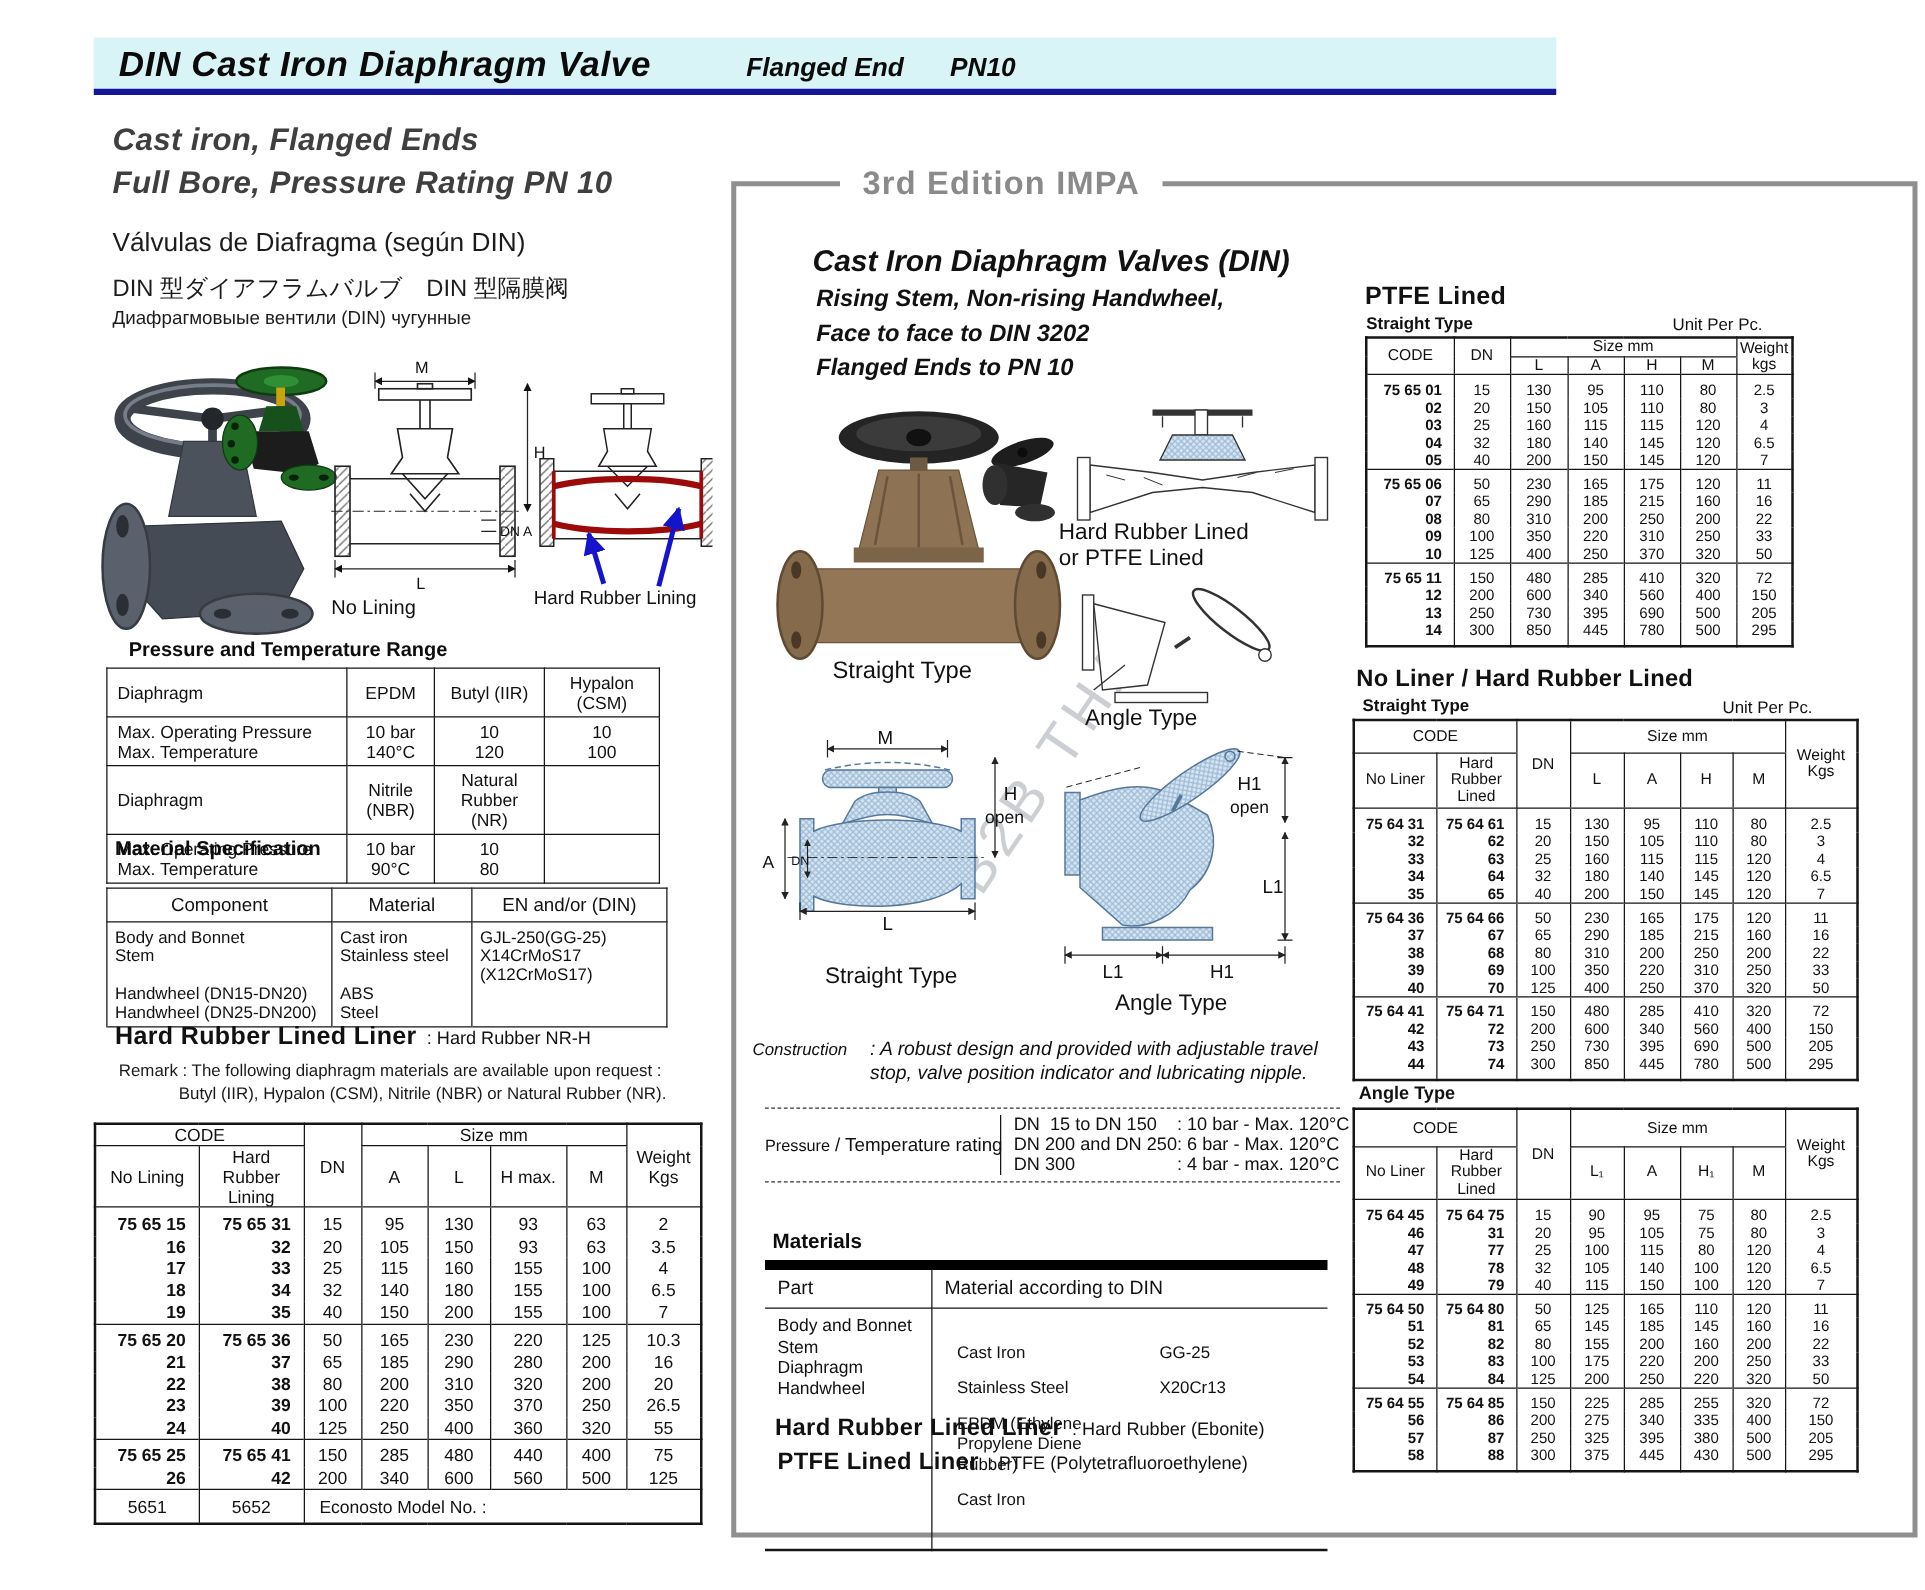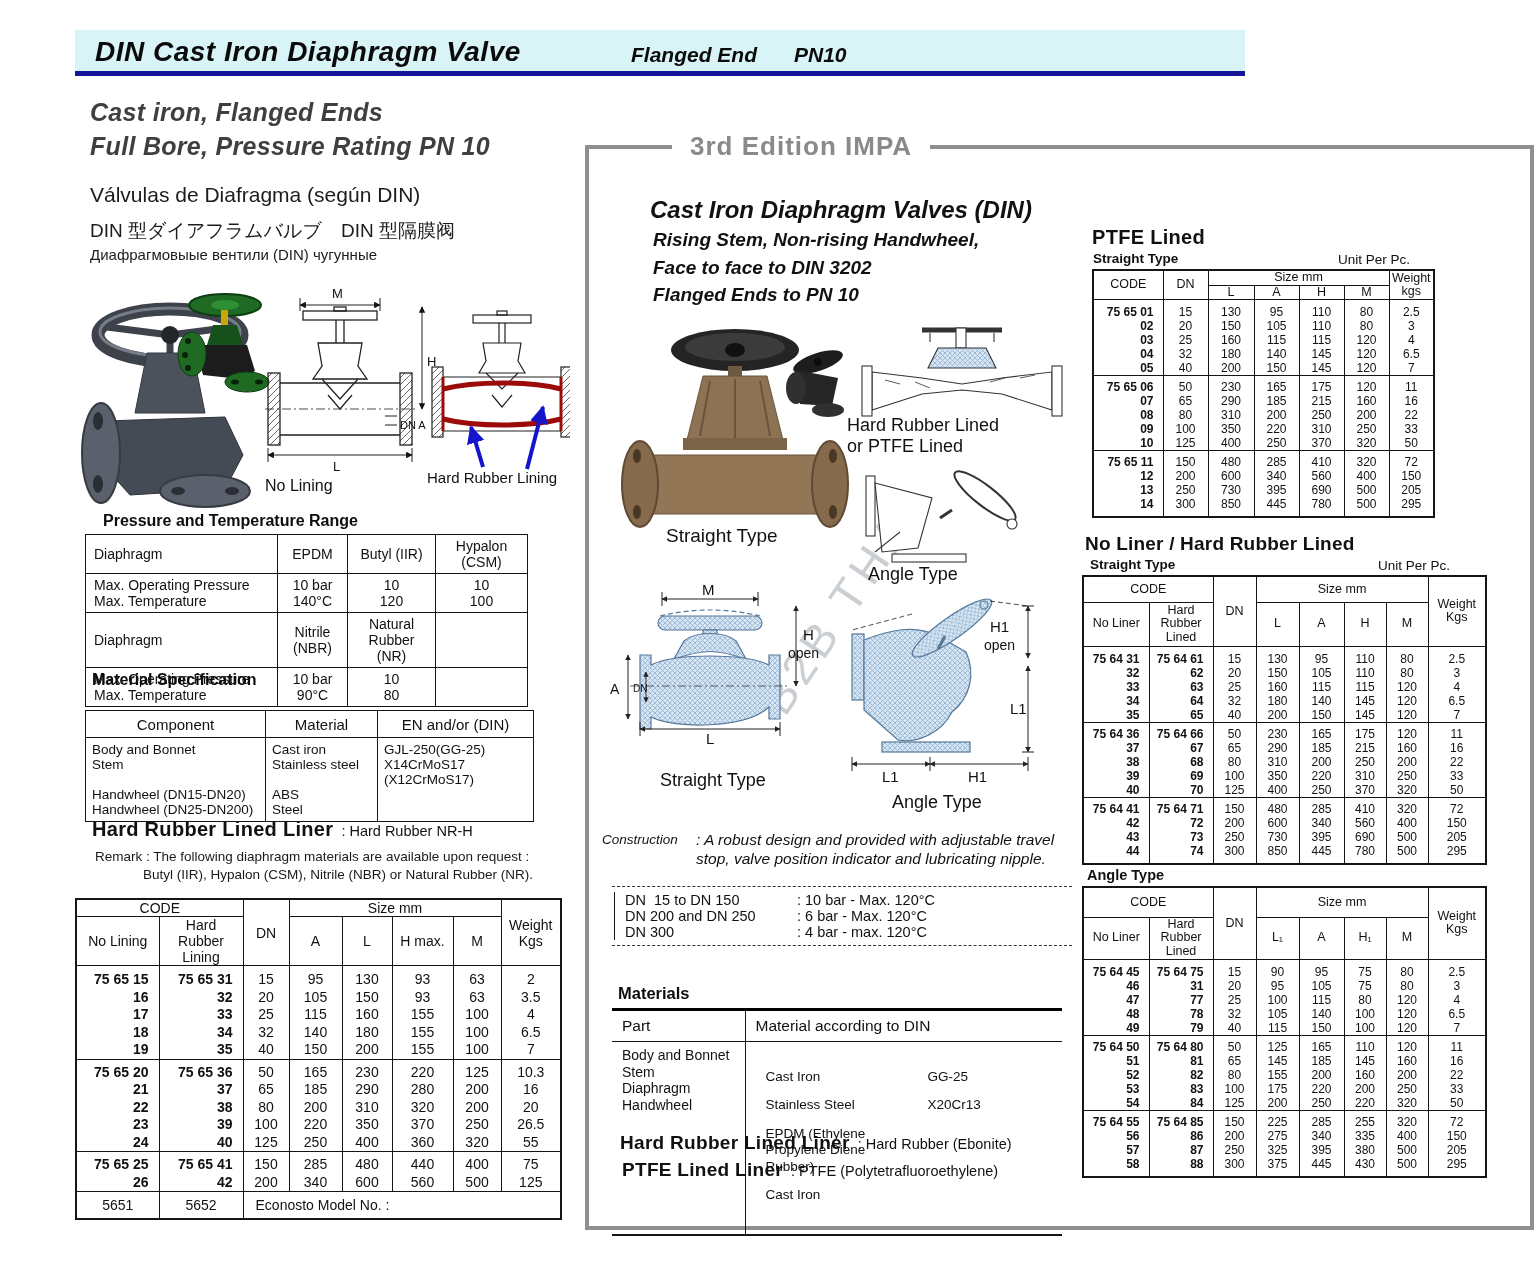--- a/index.html
+++ b/index.html
@@ -6,21 +6,21 @@
   body{
     width:1540px;height:1272px;position:relative;background:#fff;
     font-family:"Liberation Sans",sans-serif;color:#111;overflow:hidden;
     -webkit-font-smoothing:antialiased;
   }
   .abs{position:absolute;}
   
   .band{background:#d9f4f7;}
   .navline{background:#15159a;}
   .doc-title{font-size:28px;font-weight:bold;font-style:italic;letter-spacing:.5px;color:#0b0b0b;}
-  .doc-sub{font-size:21px;font-weight:bold;font-style:italic;color:#0b0b0b;margin-left:34px;}
+  .doc-sub{font-size:21px;font-weight:bold;font-style:italic;color:#0b0b0b;}
   
   .h-grey{font-size:25px;font-weight:bold;font-style:italic;color:#3f3f3f;letter-spacing:.3px;}
   .lang{color:#1c1c1c;}
   .sec-title{font-weight:bold;font-size:16px;color:#0d0d0d;}
   
   table{border-collapse:collapse;table-layout:fixed;}
   .tbl{border:2px solid #151515;background:#fff;}
   .tbl th,.tbl td{border-left:1.4px solid #151515;padding:0 2px;text-align:center;
     white-space:pre-line;font-weight:normal;vertical-align:middle;}
   .tbl thead th.u1{border-bottom:1.2px solid #151515;}
@@ -75,21 +75,21 @@
   .ptrate .lcell{width:186px;flex:none;display:flex;align-items:center;gap:4px;
     white-space:nowrap;}
   .ptrate .lcell .sm{font-size:13px;}
   .ptrate .lcell .rest{font-size:15px;}
   .ptrate .div{width:0;border-left:1.3px solid #151515;margin:0 10px 0 2px;}
   .mini{border-collapse:collapse;}
   .mini td{padding:0;text-align:left;white-space:pre;border:0;}
   .pt-inner td{font-size:14.5px;line-height:16px;}
   .pt-inner td:first-child{width:172px;}
   
-  .mm{border-top:3px solid #000000;border-bottom:2px solid #151515;width:450px;}
+  .mm{border-top:8px solid #000000;border-bottom:2px solid #151515;width:450px;}
   .mm th{font-weight:normal;font-size:15.5px;text-align:left;height:28px;
     border-bottom:1.4px solid #151515;padding-left:10px;}
   .mm th:first-child,.mm td:first-child{border-right:1.3px solid #151515;}
   .mm td{vertical-align:top;text-align:left;padding:5px 0 7px 10px;
     font-size:14px;line-height:16.5px;white-space:pre-line;}
   .mm-inner td{font-size:13.5px;line-height:16.5px;}
   .mm-inner td:first-child{width:152px;border:0;}
   .mliner .liner-big{font-size:19px;}
   
   .r-h1{font-size:20px;font-weight:bold;letter-spacing:.3px;}
@@ -565,20 +565,24 @@
   <text x="290" y="468" font-size="18" fill="#111" visibility="hidden">.</text>
   <text x="292" y="490" font-size="18" fill="#111">Angle Type</text>
 </svg>
 
 <div class="abs constr" style="left:602px;top:830px;font-style:italic;">
   <span class="lab">Construction</span>
   <span class="txt">: A robust design and provided with adjustable travel stop, valve position indicator and lubricating nipple.</span>
 </div>
 
 <div class="abs ptrate" style="left:612px;top:886px;width:460px;">
+  <div class="lcell">
+    <span class="sm">Pressure</span>
+    <span class="rest">/ Temperature rating</span>
+  </div>
   <div class="div"></div>
   <table class="mini pt-inner">
     <tbody>
         <tr>
           <td>DN  15 to DN 150</td>
           <td>: 10 bar - Max. 120°C</td>
         </tr>
         <tr>
           <td>DN 200 and DN 250</td>
           <td>: 6 bar - Max. 120°C</td>

